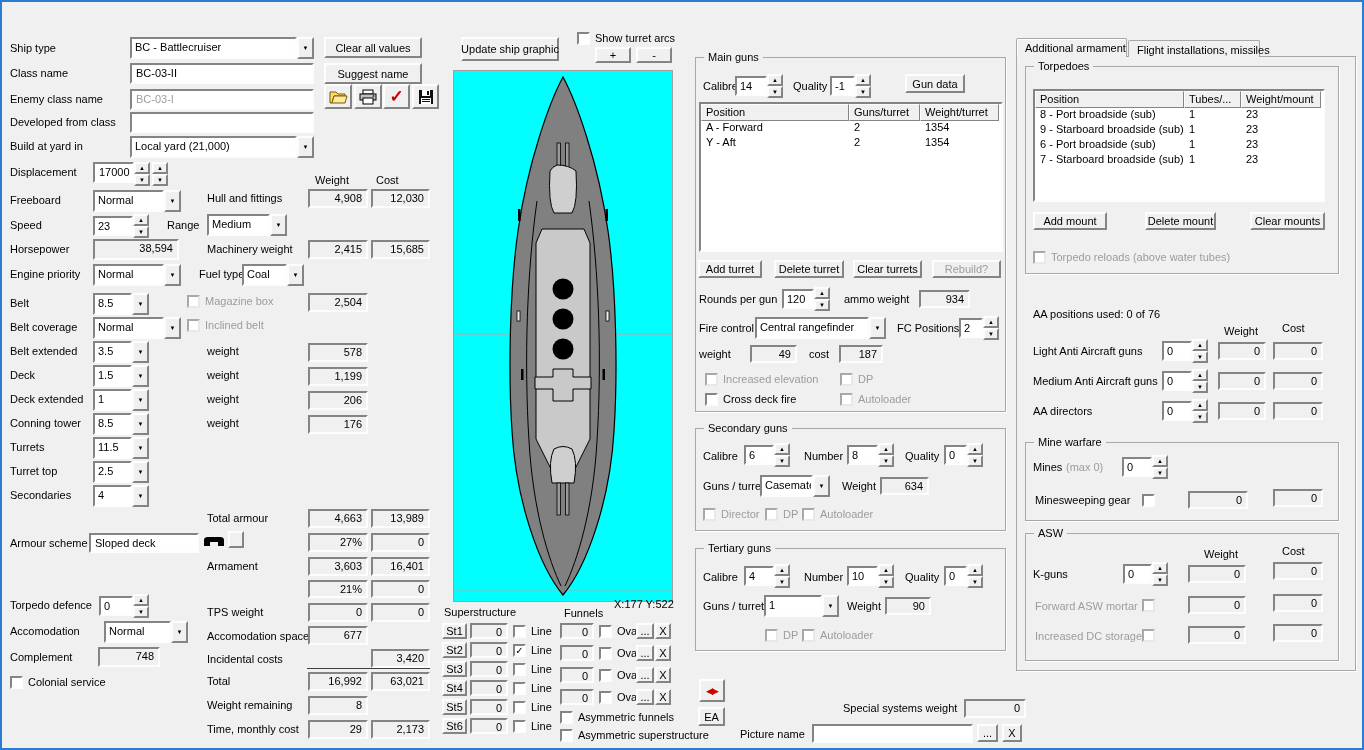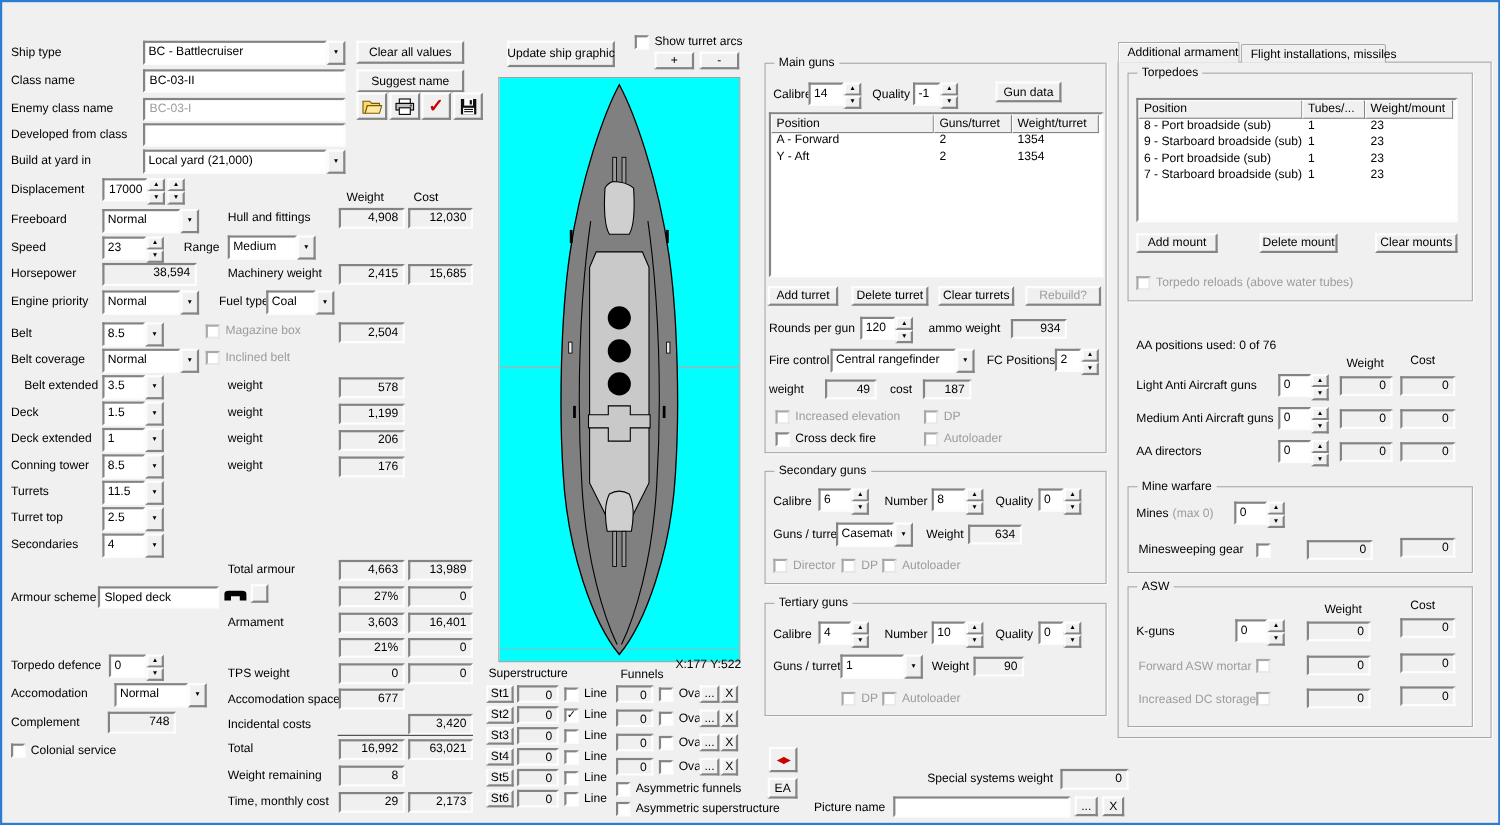--- a/index.html
+++ b/index.html
@@ -12,21 +12,21 @@
   .dis{color:#9c9c9c;}
   .sunk{border:2px solid;border-color:#848484 #fdfdfd #fdfdfd #848484;box-sizing:border-box;}
   .tb{position:absolute;background:#fff;padding:2px 4px;white-space:nowrap;overflow:hidden;}
   .tb.gray{color:#9c9c9c;}
   .ro{position:absolute;background:#f0f0f0;text-align:right;padding:1px 4px;white-space:nowrap;}
   .btn{position:absolute;background:#f0f0f0;border:2px solid;border-color:#fdfdfd #848484 #848484 #fdfdfd;box-sizing:border-box;display:flex;align-items:center;justify-content:center;white-space:nowrap;}
   .btn.dis{color:#9c9c9c;}
   .dd{position:absolute;display:flex;box-sizing:border-box;}
   .dd-v{flex:1;background:#fff;border:2px solid;border-color:#848484 #fdfdfd #fdfdfd #848484;padding:2px 3px;white-space:nowrap;overflow:hidden;box-sizing:border-box;}
   .dd-b{width:17px;background:#f0f0f0;border:2px solid;border-color:#fdfdfd #848484 #848484 #fdfdfd;box-sizing:border-box;display:flex;align-items:center;justify-content:center;font-size:6px;}
-  .spin{position:absolute;display:flex;box-sizing:border-box;}
+  .spin{position:absolute;display:flex;box-sizing:border-box;align-items:center;}
   .sp-v{flex:1;background:#fff;border:2px solid;border-color:#848484 #fdfdfd #fdfdfd #848484;padding:2px 3px;box-sizing:border-box;white-space:nowrap;overflow:hidden;}
   .sp-b{width:16px;display:flex;flex-direction:column;}
   .sp-b i{flex:1;font-style:normal;font-size:6px;line-height:8px;background:#f0f0f0;border:2px solid;border-color:#fdfdfd #848484 #848484 #fdfdfd;box-sizing:border-box;display:flex;align-items:center;justify-content:center;}
   .sp-alone{position:absolute;width:16px;display:flex;flex-direction:column;}
   .sp-alone i{flex:1;font-style:normal;font-size:6px;line-height:8px;background:#f0f0f0;border:2px solid;border-color:#fdfdfd #848484 #848484 #fdfdfd;box-sizing:border-box;display:flex;align-items:center;justify-content:center;}
   .cb{position:absolute;display:flex;align-items:flex-start;gap:5px;line-height:13px;}
   .cbx{width:13px;height:13px;background:#fff;border:2px solid;border-color:#848484 #fdfdfd #fdfdfd #848484;box-sizing:border-box;font-size:10px;line-height:9px;text-align:center;flex:0 0 13px;}
   .cbx.disd{border-color:#a8a8a8 #e8e8e8 #e8e8e8 #a8a8a8;}
   .grp{position:absolute;border:1px solid #a8a8a8;box-shadow:1px 1px 0 #fff;box-sizing:border-box;}
   .grp-cap{position:absolute;top:-7px;left:8px;background:#f0f0f0;padding:0 4px;line-height:13px;}
@@ -157,21 +157,21 @@
   <span class="lbl" style="left:8px;top:319px">Belt coverage</span>
   <span class="dd" style="left:91px;top:315px;width:88px;height:22px">
       <span class="dd-v">Normal</span>
       <span class="dd-b">▼</span>
     </span>
   <span class="cb" style="left:185px;top:317px">
       <span class="cbx disd"></span>
       <span class="dis">Inclined belt</span>
     </span>
 
-  <span class="lbl" style="left:20px;top:343px">Belt extended</span>
+  <span class="lbl" style="left:8px;top:343px">Belt extended</span>
   <span class="dd" style="left:91px;top:339px;width:56px;height:22px">
       <span class="dd-v">3.5</span>
       <span class="dd-b">▼</span>
     </span>
   <span class="lbl" style="left:205px;top:343px">weight</span>
   <span class="ro sunk" style="left:306px;top:341px;width:60px;height:19px">578</span>
 
   <span class="lbl" style="left:8px;top:367px">Deck</span>
   <span class="dd" style="left:91px;top:363px;width:56px;height:22px">
       <span class="dd-v">1.5</span>

